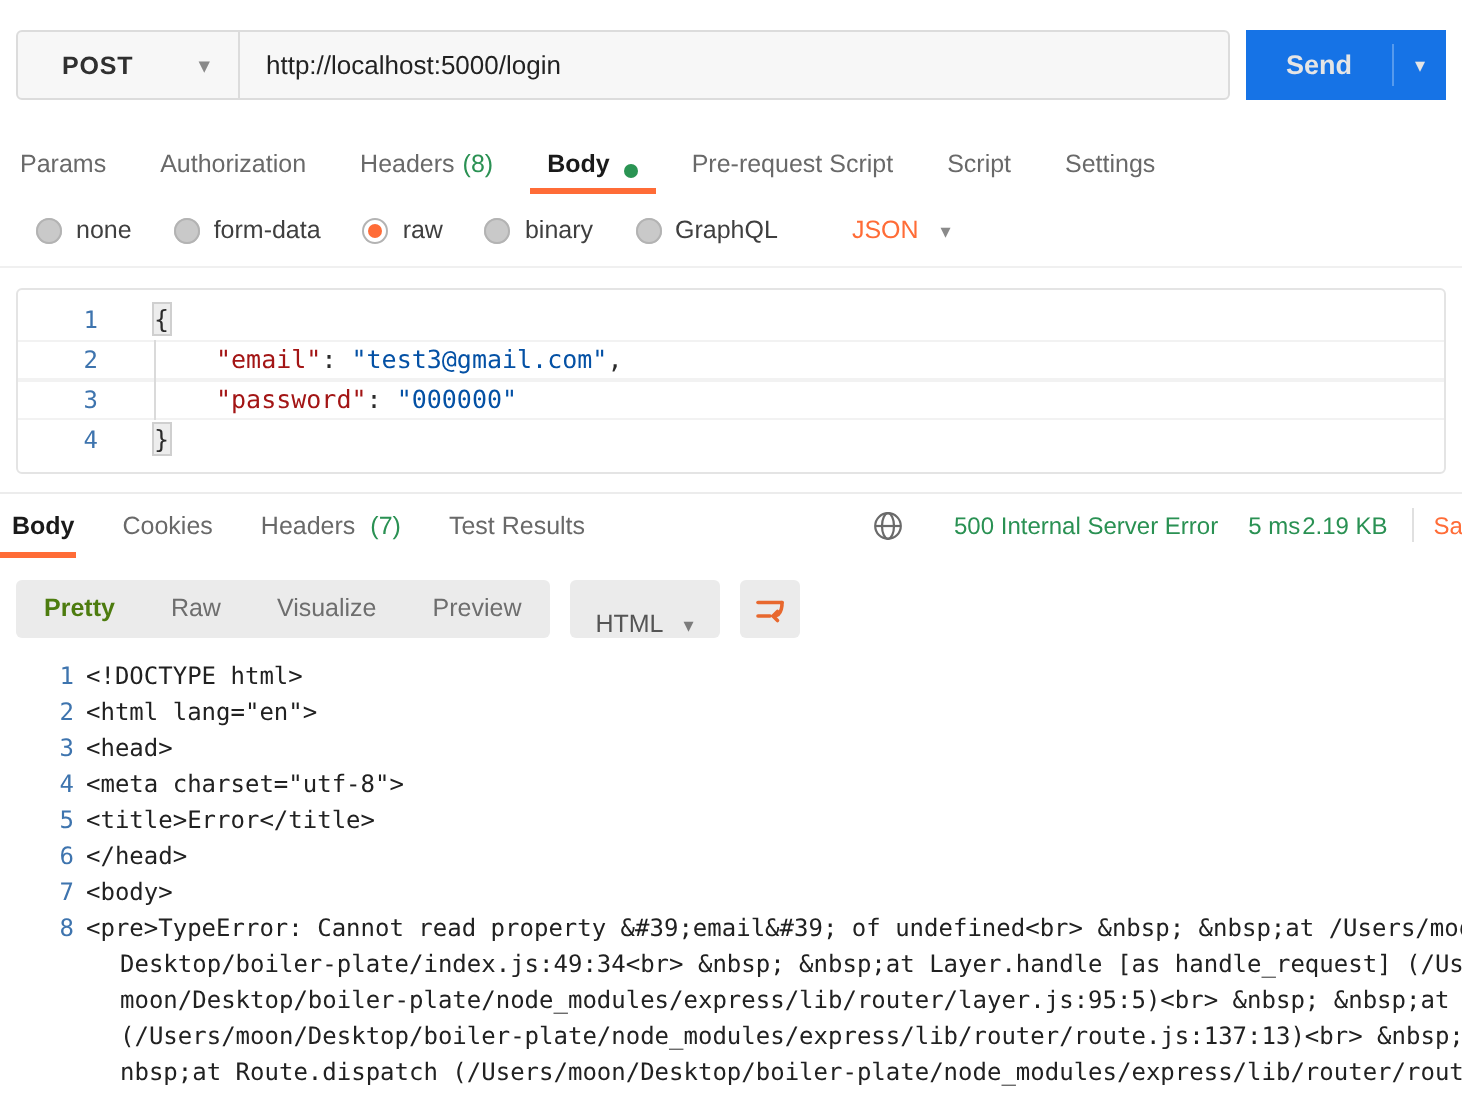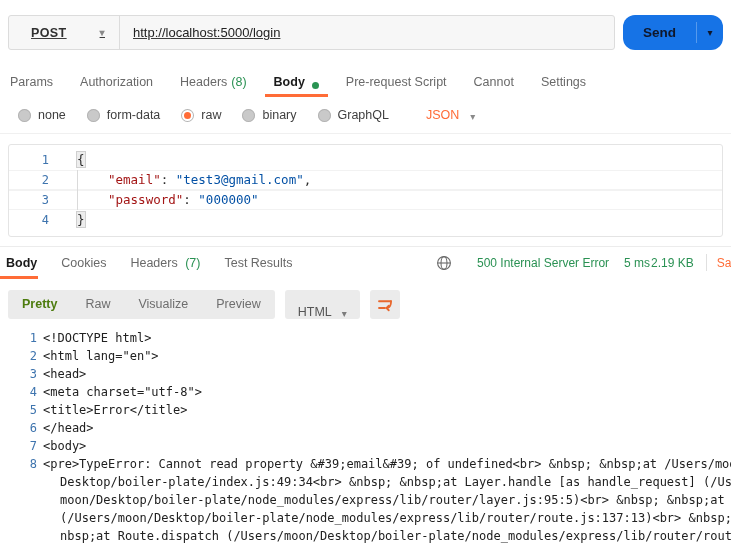--- a/index.html
+++ b/index.html
@@ -2,29 +2,29 @@
 <html><head>
 <meta charset="utf-8">
 <style>
   * { margin:0; padding:0; box-sizing:border-box; }
   html,body { width:731px; height:547px; overflow:hidden; background:#fff;
               font-family:"Liberation Sans", sans-serif; color:#3c3c3c; }
 
   
   .topbar { display:flex; gap:8px; padding:15px 8px 0 8px; }
   .method-url { flex:1; height:35px; background:#f7f7f7; border:1px solid #dcdcdc;
-                border-radius:3px; display:flex; align-items:center;text-decoration:underline; }
+                border-radius:3px; display:flex; align-items:center; }
   .method { width:110px; display:flex; align-items:center; padding-left:22px;
             font-size:12.5px; font-weight:700; letter-spacing:.4px; color:#303030; cursor:pointer; }
   .method .chev { margin-left:auto; margin-right:14px; color:#8a8a8a; font-size:10px; }
   .vsep { width:1px; align-self:stretch; background:#dcdcdc; }
   .url { flex:1; border:0; background:transparent; font-size:13px; color:#222;
          padding-left:13px; outline:none; font-family:"Liberation Sans",sans-serif; }
-  .send { width:100px; height:35px; background:#1673e6; border-radius:12px; display:flex;
-          align-items:stretch; color:#0f172a; cursor:pointer; }
+  .send { width:100px; height:35px; background:#1673e6; border-radius:0; display:flex;
+          align-items:stretch; color:#e5e5e5; cursor:pointer; }
   .send-main { flex:1; display:flex; align-items:center; justify-content:center;
                font-size:13.5px; font-weight:600; }
   .send-sep { width:1px; background:rgba(255,255,255,.28); margin:7px 0; }
   .send-caret { width:26px; display:flex; align-items:center; justify-content:center; font-size:10px; }
 
   
   .req-tabs { display:flex; gap:27px; align-items:center; height:24px;
               margin:20px 0 0 10px; font-size:12.5px; color:#696969; }
   .rtab { position:relative; cursor:pointer; display:flex; align-items:flex-end; }
   .rtab.active { color:#1a1a1a; font-weight:600; }
@@ -130,21 +130,21 @@
     <span class="badge-green">(8)</span>
     </div>
   <div class="rtab active">
     <span>Body</span>
     <span class="green-dot"></span>
     </div>
   <div class="rtab">
     <span>Pre-request Script</span>
     </div>
   <div class="rtab">
-    <span>Cannot</span>
+    <span>Script</span>
     </div>
   <div class="rtab">
     <span>Settings</span>
     </div>
 </div>
 
 <div class="radio-row">
   <div class="ritem">
     <span class="rdot"></span>
     <span>none</span>

